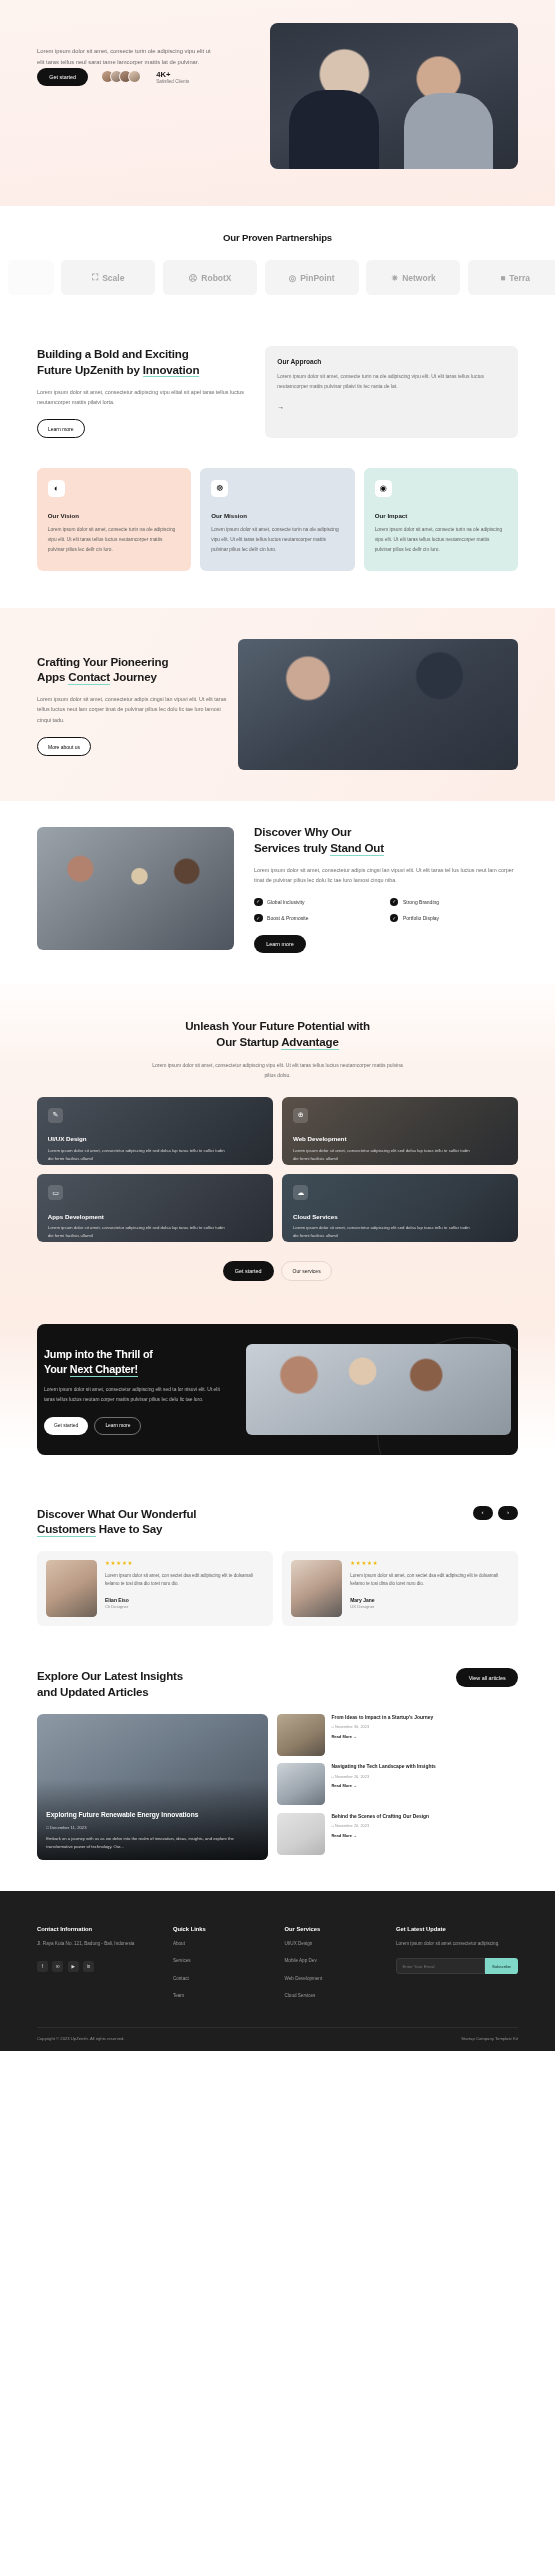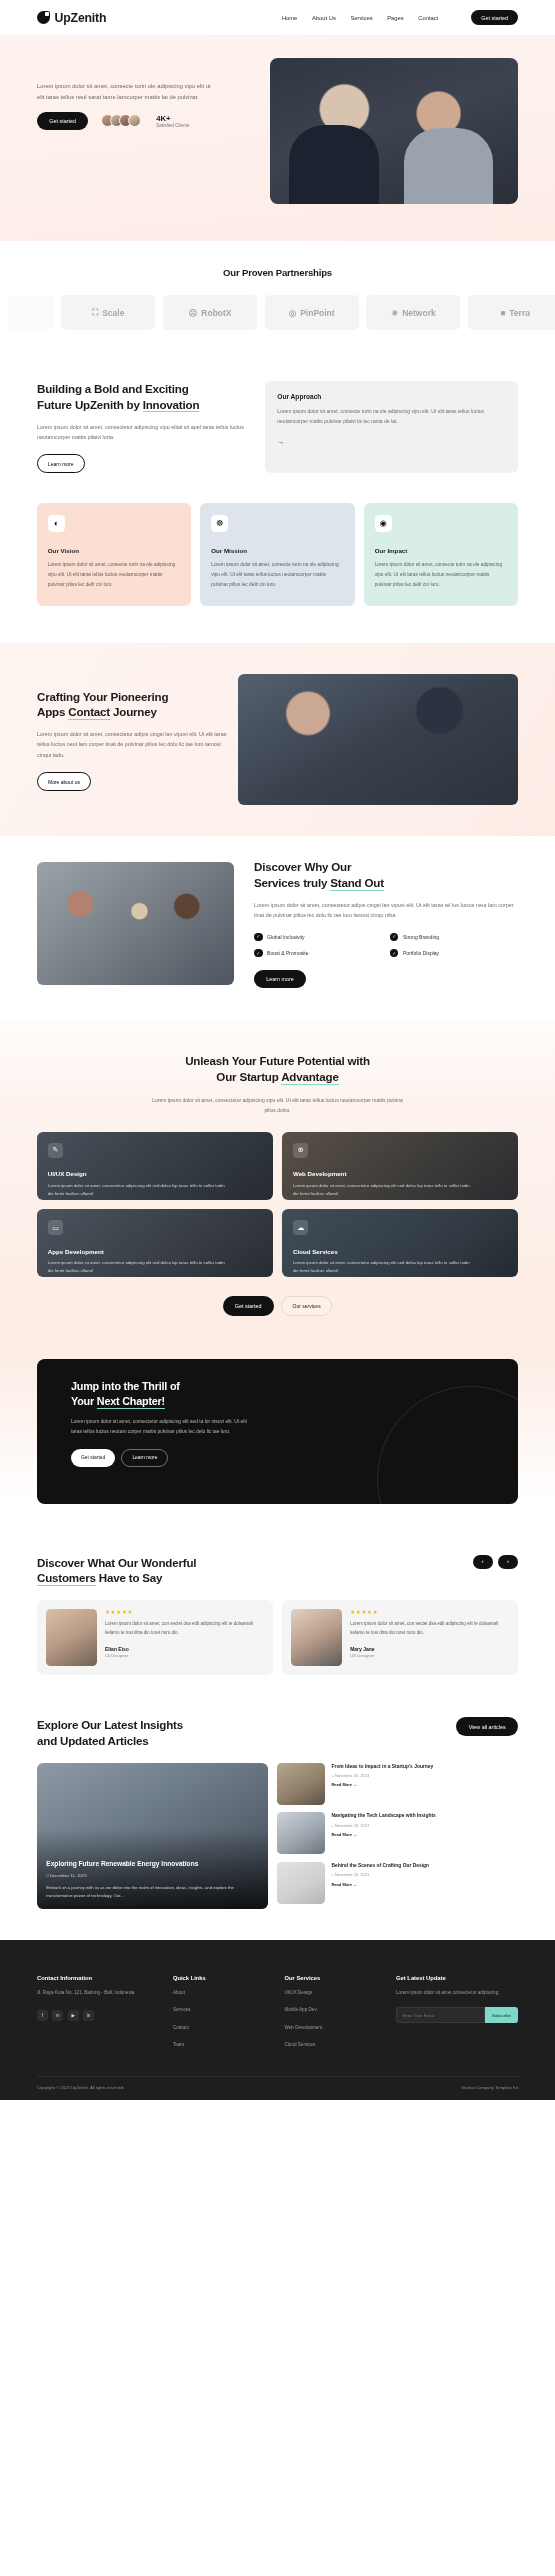--- a/index.html
+++ b/index.html
@@ -53,21 +53,21 @@
     font-size: 17px; line-height: 1.3; font-weight: 700;
     letter-spacing: -0.4px; color: #141414;
   }
   .u-teal {
     border-bottom: 1.5px solid #7fd8c8; padding-bottom: 0.8px;
   }
   .hero-sub {
     margin-top: 10.8px; font-size: 5.8px; line-height: 1.85;
     color: #6a6a6a; width: 182px;
   }
-  .hero-row { margin-top: 9px; display: flex; align-items: center; gap: 12.3px; }
+  .hero-row { margin-top: 0; display: flex; align-items: center; gap: 12.3px; }
   .btn-dark {
     background: #111; color: #fff; font-size: 5.4px;
     padding: 6.2px 12.3px; border-radius: 15.4px; border: none; cursor: pointer;
     white-space: nowrap;
   }
   .avatars { display: flex; }
   .avatars span {
     width: 13px; height: 13px; border-radius: 50%;
     border: 1.2px solid #fdf3ef; margin-left: -3.9px; display: block;
   }
@@ -205,22 +205,22 @@
   .svc-card p { margin-top: 4.6px; font-size: 4.3px; line-height: 1.95; color: #d6d6d6; width: 85%; }
   .btn-row { margin-top: 18.5px; display: flex; gap: 7px; justify-content: center; }
   .btn-light {
     background: #fdf1ea; border: 0.8px solid #e6d8d0; font-size: 5px;
     padding: 6.2px 10.8px; border-radius: 14px; cursor: pointer; color: #222;
   }
 
   
   .cta-wrap { background: linear-gradient(180deg,#fcece4 0%, #ffffff 80%); padding: 7.7px 37px 31px; }
   .cta {
-    background: #111; border-radius: 7.7px; padding: 20px 34px;
-    display: flex; gap: 17px; align-items: flex-start; position: relative; overflow: hidden; flex-direction: column;
+    background: #111; border-radius: 7.7px; padding: 20px 7px;
+    display: flex; gap: 17px; align-items: flex-end; position: relative; overflow: hidden;
   }
   .cta::after {
     content:""; position:absolute; right:-46px; bottom:-69px;
     width: 185px; height: 185px; border-radius: 50%;
     border: 0.8px solid rgba(255,255,255,.10);
   }
   .cta-left { width: 185px; color: #fff; position: relative; z-index: 2; }
   .cta-left h2 { font-size: 10.8px; line-height: 1.4; font-weight: 700; letter-spacing: -0.2px; }
   .cta-left .u-teal { border-bottom-color: #7fd8c8; }
   .cta-left p { margin-top: 8.5px; font-size: 4.9px; line-height: 1.95; color: #b9b9b9; }
@@ -326,34 +326,20 @@
     margin-top: 26px; border-top: 0.8px solid #2d2d2d; padding: 8.5px 0 10px;
     display: flex; font-size: 4.2px; color: #8f8f8f;
   }
   .f-bottom .right { margin-left: auto; }
 </style>
 </head>
 <body>
 
 <div class="page">
 
-  <div class="nav">
-    <div class="brand">
-      <span class="brand-mark"></span>
-      <span class="brand-name">UpZenith</span>
-    </div>
-    <div class="nav-links">
-      <a href="#">Home</a>
-      <a href="#">About Us</a>
-      <a href="#">Services</a>
-      <a href="#">Pages</a>
-      <a href="#">Contact</a>
-      <button class="nav-cta">Get started</button>
-    </div>
-  </div>
 
   <div class="hero">
     <div class="hero-left">
       <p class="hero-sub">Lorem ipsum dolor sit amet, consecte turin ole adipiscing vipu elit ut elit taras tellus neul sarat tame lamcorper mattis lat de pulvinar.</p>
       <div class="hero-row">
         <button class="btn-dark">Get started</button>
         <div class="avatars">
           <span style="background:linear-gradient(150deg,#c9a48c,#8a6a52)"></span>
           <span style="background:linear-gradient(150deg,#d7bfae,#7f6a5a)"></span>
           <span style="background:linear-gradient(150deg,#b6927c,#6d5443)"></span>

